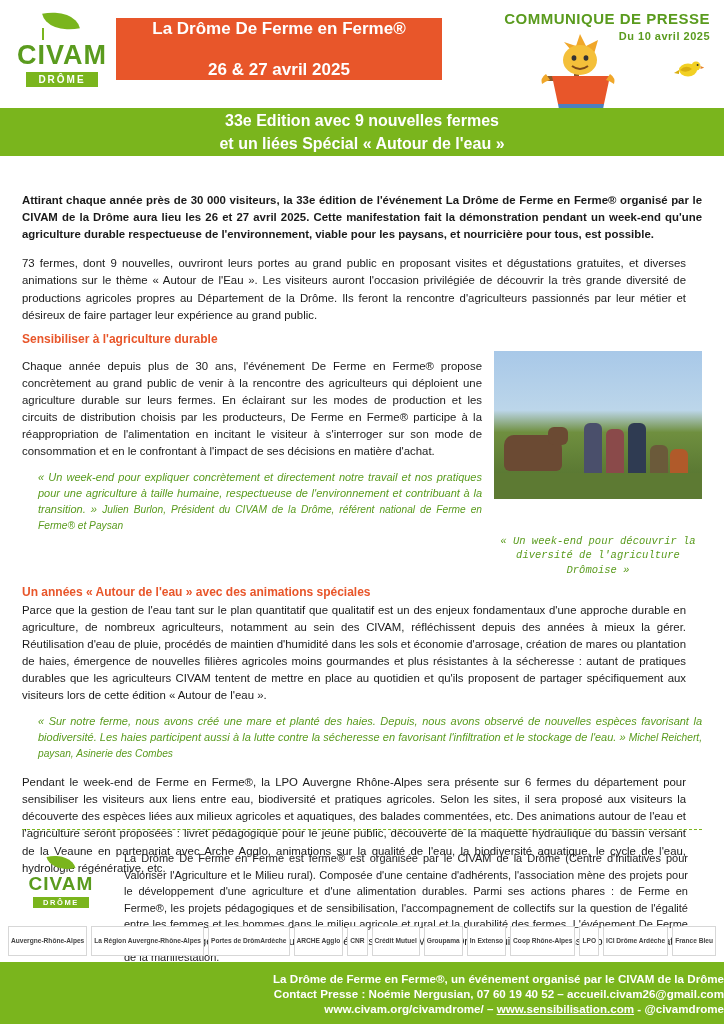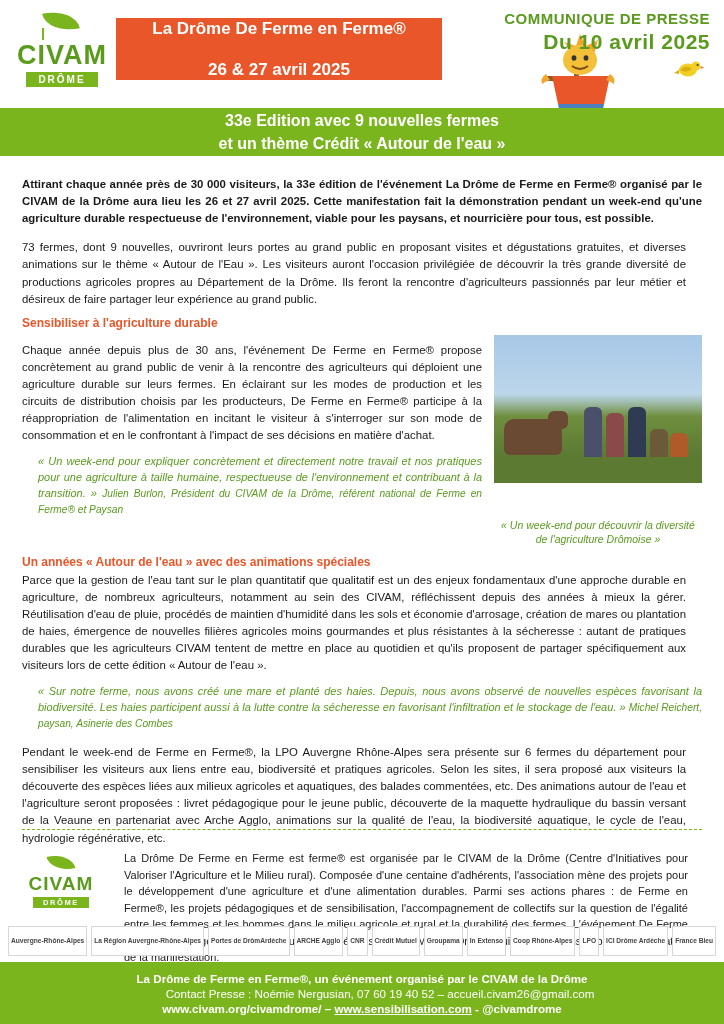--- a/index.html
+++ b/index.html
@@ -44,36 +44,36 @@
     display:flex; flex-direction:column; justify-content:space-between; align-items:center;
   }
   .title-box .l1 { font-size:17px; font-weight:bold; line-height:1.25; }
   .title-box .l2 { font-size:17px; font-weight:bold; line-height:1.25; }
 
   .comm {
     position:absolute; right:14px; top:10px; text-align:right;
     color:#5a9b1e; font-weight:bold;
   }
   .comm .c1 { font-size:15px; letter-spacing:0.5px; }
-  .comm .c2 { font-size:21px; letter-spacing:0.5px; margin-top:3px; }
+  .comm .c2 { font-size:11px; letter-spacing:0.5px; margin-top:3px; }
 
   
   .scarecrow { position:absolute; right:86px; top:30px; width:120px; height:100px; }
   .bird { position:absolute; right:20px; top:58px; width:30px; height:22px; }
 
   
   .green-banner {
     position:absolute; left:0; top:108px; width:724px; height:48px;
     background:#7ab51d; color:#fff; display:flex; flex-direction:column;
     justify-content:center; align-items:center; text-align:center;
   }
   .green-banner div { font-size:16px; font-weight:bold; line-height:1.45; }
 
   
-  .content { position:absolute; left:0; top:154px; width:724px; padding:8px 22px; }
+  .content { position:absolute; left:0; top:170px; width:724px; padding:8px 22px; }
   p.lead {
     font-size:11.4px; font-weight:bold; line-height:1.5; color:#1a1a1a;
     margin:14px 0 0 0; text-align:justify;
   }
   p.body {
     font-size:11.4px; line-height:1.5; color:#1a1a1a; margin:12px 16px 0 0; text-align:justify;
   }
   h3.sec {
     color:#e8562a; font-size:12px; font-weight:bold; margin:8px 0 3px 0;
   }
@@ -81,21 +81,21 @@
     float:right; width:208px; height:148px; margin:2px 0 6px 12px;
     background:linear-gradient(#a8c8e8, #bcd6ea 40%, #6f8f3f 55%, #4e6b2c 100%);
     position:relative; overflow:hidden;
   }
   .wrapimg .cow { position:absolute; left:10px; bottom:28px; width:58px; height:36px; background:#6b4a33; border-radius:10px 14px 6px 6px; }
   .wrapimg .cow:after { content:""; position:absolute; left:44px; top:-8px; width:20px; height:18px; background:#6b4a33; border-radius:6px; }
   .wrapimg .fence { position:absolute; left:0; bottom:0; width:100%; height:26px; background:#5d7a33; }
   .wrapimg .person { position:absolute; bottom:24px; width:18px; height:52px; border-radius:6px 6px 2px 2px; }
   .caption {
     float:right; clear:right; width:208px; margin:0 0 8px 12px;
-    color:#5a9b1e; font-style:italic; font-size:10.5px; line-height:1.35; text-align:center;
+    color:#5a9b1e; font-style:italic; font-size:10.5px; line-height:1.35; text-align:center;font-family:Liberation Mono, monospace;
   }
   p.quote {
     font-size:11px; font-style:italic; color:#5a9b1e; line-height:1.45;
     margin:10px 0 0 16px; text-align:justify;
   }
   p.quote .attrib { font-size:10.2px; }
 
   
   .dashed-sep {
     position:absolute; left:22px; right:22px; top:829px;
@@ -121,25 +121,25 @@
   .plogo {
     height:30px; flex:1 1 auto; border:1px solid #d7d7d7; background:#fff;
     display:flex; align-items:center; justify-content:center;
     font-size:6.6px; font-weight:bold; color:#444; text-align:center; line-height:1.1;
     padding:1px 2px; overflow:hidden;
   }
 
   
   .bottom {
     position:absolute; left:0; bottom:0; width:724px; height:62px;
-    background:#7ab51d; color:#fff; text-align:center;
+    background:#7ab51d; color:#fff; text-align:right;
     display:flex; flex-direction:column; justify-content:center; gap:2px;
   }
   .bottom .b1 { font-size:11.6px; font-weight:bold; }
-  .bottom .b2 { font-size:11.6px; font-weight:normal;padding-left:36px; }
+  .bottom .b2 { font-size:11.6px; font-weight:bold;padding-left:36px; }
   .bottom .b3 { font-size:11.6px; font-weight:bold; }
   .bottom .b3 u { text-decoration:underline; }
 </style>
 </head>
 <body>
 
 <div class="page">
 
   <div class="topbar">
 
@@ -181,21 +181,21 @@
     </svg>
 
     <div class="comm">
       <div class="c1">COMMUNIQUE DE PRESSE</div>
       <div class="c2">Du 10 avril 2025</div>
     </div>
   </div>
 
   <div class="green-banner">
     <div>33e Edition avec 9 nouvelles fermes</div>
-    <div>et un thème Crédit « Autour de l'eau »</div>
+    <div>et un liées Spécial « Autour de l'eau »</div>
   </div>
 
   <div class="content">
 
     <p class="lead">Attirant chaque année près de 30 000 visiteurs, la 33e édition de l'événement La Drôme de Ferme en Ferme® organisé par le CIVAM de la Drôme aura lieu les 26 et 27 avril 2025. Cette manifestation fait la démonstration pendant un week-end qu'une agriculture durable respectueuse de l'environnement, viable pour les paysans, et nourricière pour tous, est possible.</p>
     <p class="body">73 fermes, dont 9 nouvelles, ouvriront leurs portes au grand public en proposant visites et dégustations gratuites, et diverses animations sur le thème « Autour de l'Eau ». Les visiteurs auront l'occasion privilégiée de découvrir la très grande diversité de productions agricoles propres au Département de la Drôme. Ils feront la rencontre d'agriculteurs passionnés par leur métier et désireux de faire partager leur expérience au grand public.</p>
 
     <h3 class="sec">Sensibiliser à l'agriculture durable</h3>
 
     <div class="wrapimg">

